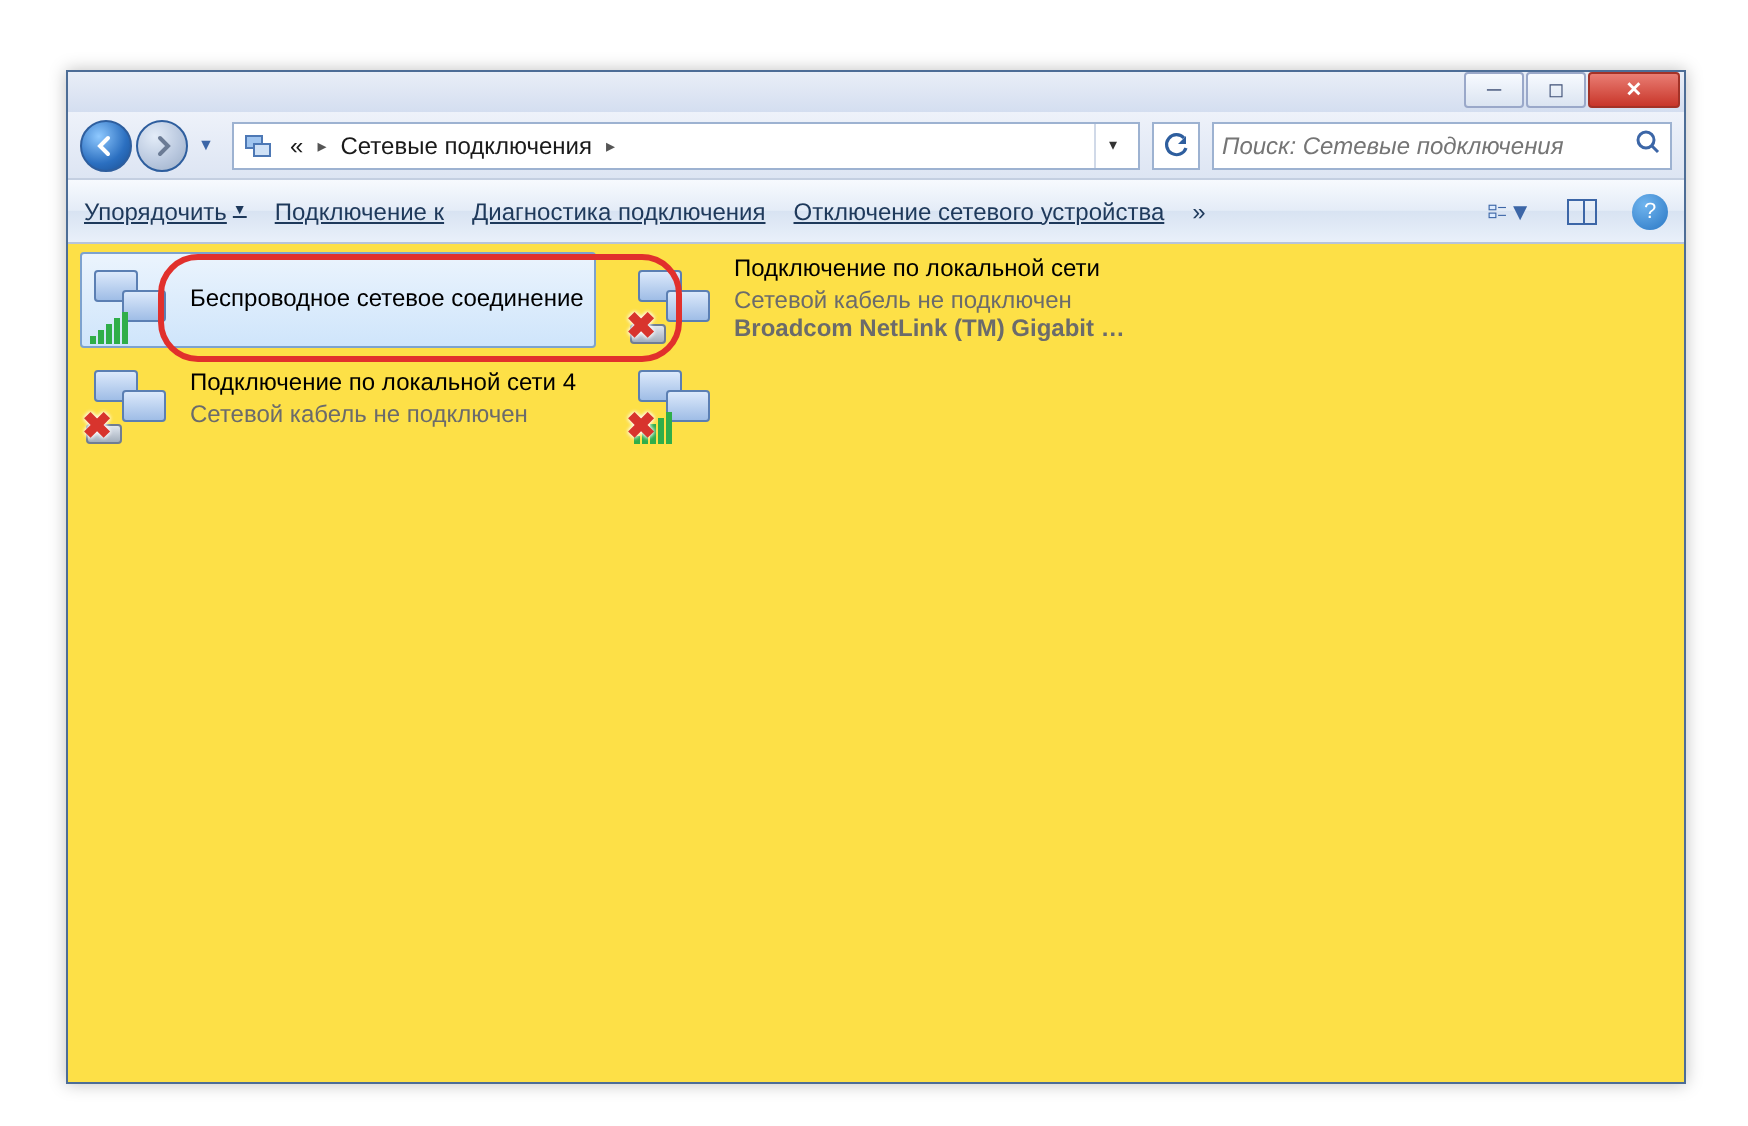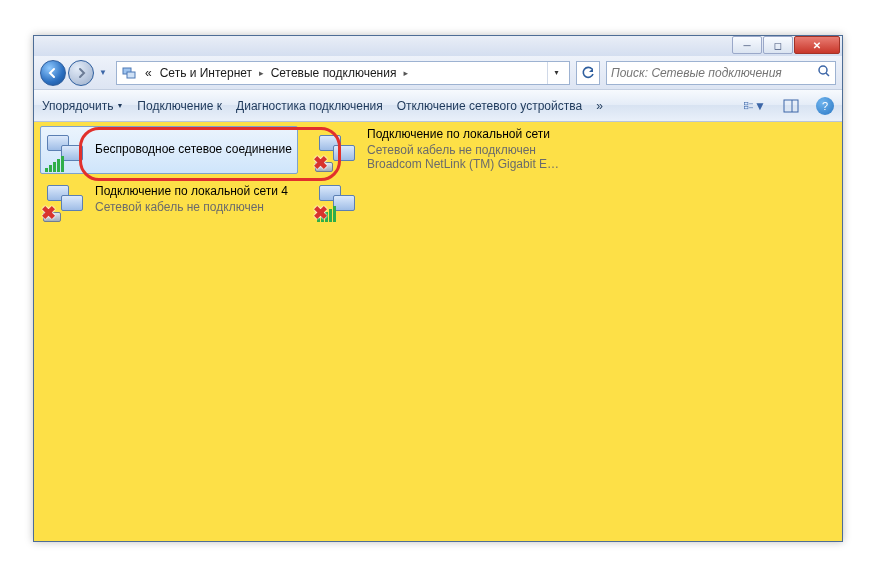--- a/index.html
+++ b/index.html
@@ -103,21 +103,21 @@
 
 .toolbar {
   height: 32px;
   background: linear-gradient(#f7fafe,#e4ecf7 49%,#d8e3f2 50%,#e9f0fa);
   border-bottom: 1px solid #b7c4db;
   display:flex; align-items:center;
   padding: 0 8px;
   gap: 14px;
   color:#1e395b;
 }
-.tool-item { display:flex; align-items:center; gap:3px; cursor:default;}
+.tool-item { display:flex; align-items:center; gap:3px; cursor:default;text-decoration:underline;}
 .tool-item .drop { font-size:7px; color:#1e395b;}
 .spacer { flex:1; }
 .tool-ico { width:22px; height:22px; display:flex;align-items:center;justify-content:center;color:#3c66a7;}
 .tool-ico.help { color:#fff; background:radial-gradient(circle at 35% 30%,#6fb4ee,#2a77c4); border-radius:50%; width:18px;height:18px;font-size:11px;}
 
 .content {
   flex:1;
   background:#fde047;
   padding: 4px 6px;
   display:flex;
@@ -170,21 +170,21 @@
   border-radius:2px;
 }
 .xmark {
   position:absolute; left:-4px; bottom:-4px;
   color:#d8342d; font-size:18px; font-weight:bold;
   text-shadow: 0 0 2px #fff, 0 0 2px #fff;
 }
 .txt { margin-left:6px; overflow:hidden; }
 .txt .title { color:#000; white-space:normal; line-height:1.15; }
 .txt .sub1 { color:#6b6b6b; line-height:1.2; margin-top:1px; white-space:nowrap; overflow:hidden; text-overflow:ellipsis;}
-.txt .sub2 { color:#6b6b6b; line-height:1.2; white-space:nowrap; overflow:hidden; text-overflow:ellipsis;}
+.txt .sub2 { color:#6b6b6b; line-height:1.2; white-space:nowrap; overflow:hidden; text-overflow:ellipsis;font-weight:bold;}
 
 .annot {
   position:absolute;
   border:3px solid #e1302c;
   border-radius: 20px;
   pointer-events:none;
 }
 </style>
 </head>
 <body>
@@ -219,21 +219,20 @@
     </div>
 
     <div class="breadcrumb">
       <span class="bc-icon">
         <svg width="16" height="16" viewBox="0 0 16 16">
             <rect x="2" y="3" width="8" height="6" fill="#9fc4ef" stroke="#4d78b5"></rect>
             <rect x="6" y="7" width="8" height="6" fill="#cfe1f6" stroke="#4d78b5"></rect>
           </svg>
       </span>
       <span class="bc-seg">«</span>
-      <span class="bc-seg">Сеть и Интернет</span>
       <span class="bc-arrow">▸</span>
       <span class="bc-seg">Сетевые подключения</span>
       <span class="bc-arrow">▸</span>
       <span style="flex:1"></span>
       <span class="bc-dropdown">▾</span>
     </div>
 
     <div class="refresh-btn">
       <svg width="14" height="14" viewBox="0 0 14 14">
           <path d="M11 3 A5 5 0 1 0 12 8" stroke="#2e5e9e" stroke-width="1.6" fill="none"></path>

